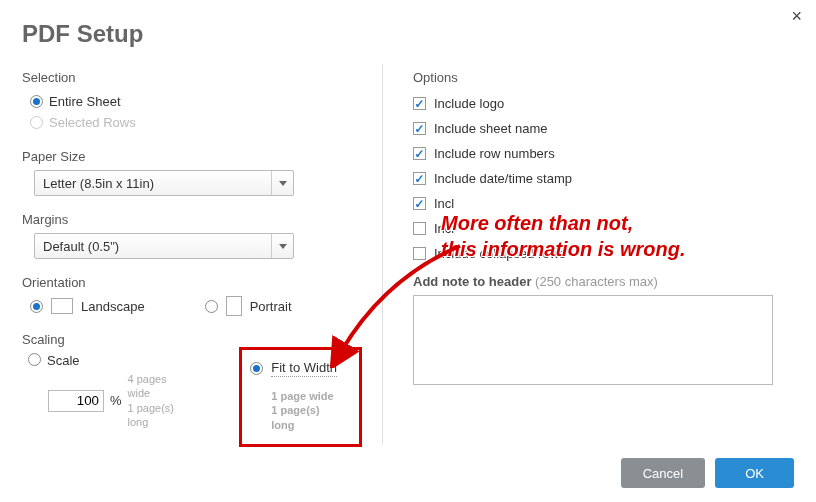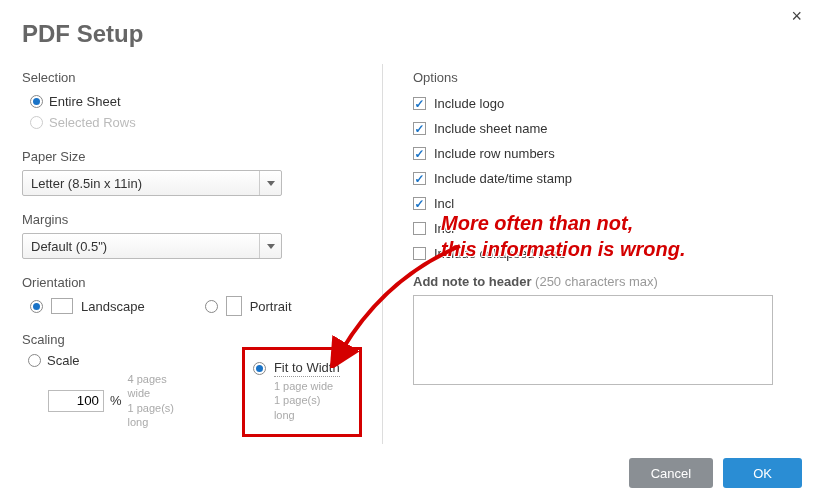--- a/index.html
+++ b/index.html
@@ -86,20 +86,21 @@
     display: flex;
     align-items: center;
     justify-content: space-between;
     border: 1px solid #bbb;
     background: linear-gradient(#fff,#f2f2f2);
     height: 26px;
     padding: 0 0 0 8px;
     width: 260px;
     border-radius: 2px;
     cursor: pointer;
+    margin-left: 12px;
   }
   .select .caret {
     width: 22px;
     height: 100%;
     border-left: 1px solid #ccc;
     display: flex;
     align-items: center;
     justify-content: center;
   }
   .select .caret::after {
@@ -121,21 +122,21 @@
     border: 1px solid #aaa;
     background: #fff;
   }
   .page-icon.landscape { width: 22px; height: 16px; }
   .scaling-wrap {
     display: flex;
     gap: 50px;
     padding-left: 6px;
   }
   .scale-col { display:flex; flex-direction:column; gap:4px; }
-  .scale-top { display:flex; align-items:center; gap:6px; }
+  .scale-top { display:flex; align-items:flex-start; gap:6px; }
   .scale-input {
     width: 56px; height: 22px; text-align:right;
     border:1px solid #bbb; padding:0 4px;
     margin-left: 20px;
   }
   .sub {
     color:#aaa; font-size:11px; line-height:1.3;
   }
   .fit-box {
     border: 3px solid #d40000;
@@ -166,21 +167,21 @@
     width: 100%;
     max-width: 360px;
     height: 90px;
     border:1px solid #bbb;
     margin-top:6px;
     resize:none;
   }
   .footer {
     position:absolute;
     bottom: 14px;
-    right: 14px;
+    right: 22px;
     display:flex;
     gap:10px;
   }
   .btn {
     height: 30px;
     padding: 0 22px;
     border:none;
     border-radius:3px;
     color:#fff;
     font-size:13px;
@@ -276,21 +277,21 @@
                 <div>4 pages wide</div>
                 <div>1 page(s) long</div>
               </div>
             </div>
           </div>
           <div class="fit-box">
             <div class="fit-title">
               <span class="radio checked"></span>
               <span class="dotted">Fit to Width</span>
             </div>
-            <div class="sub" style="margin-left:21px;margin-top:2px;">
+            <div class="sub" style="margin-left:21px;margin-top:12px;font-weight:bold;">
               <div>1 page wide</div>
               <div>1 page(s) long</div>
             </div>
           </div>
         </div>
       </div>
 
     </div>
 
     <div class="vdiv"></div>

